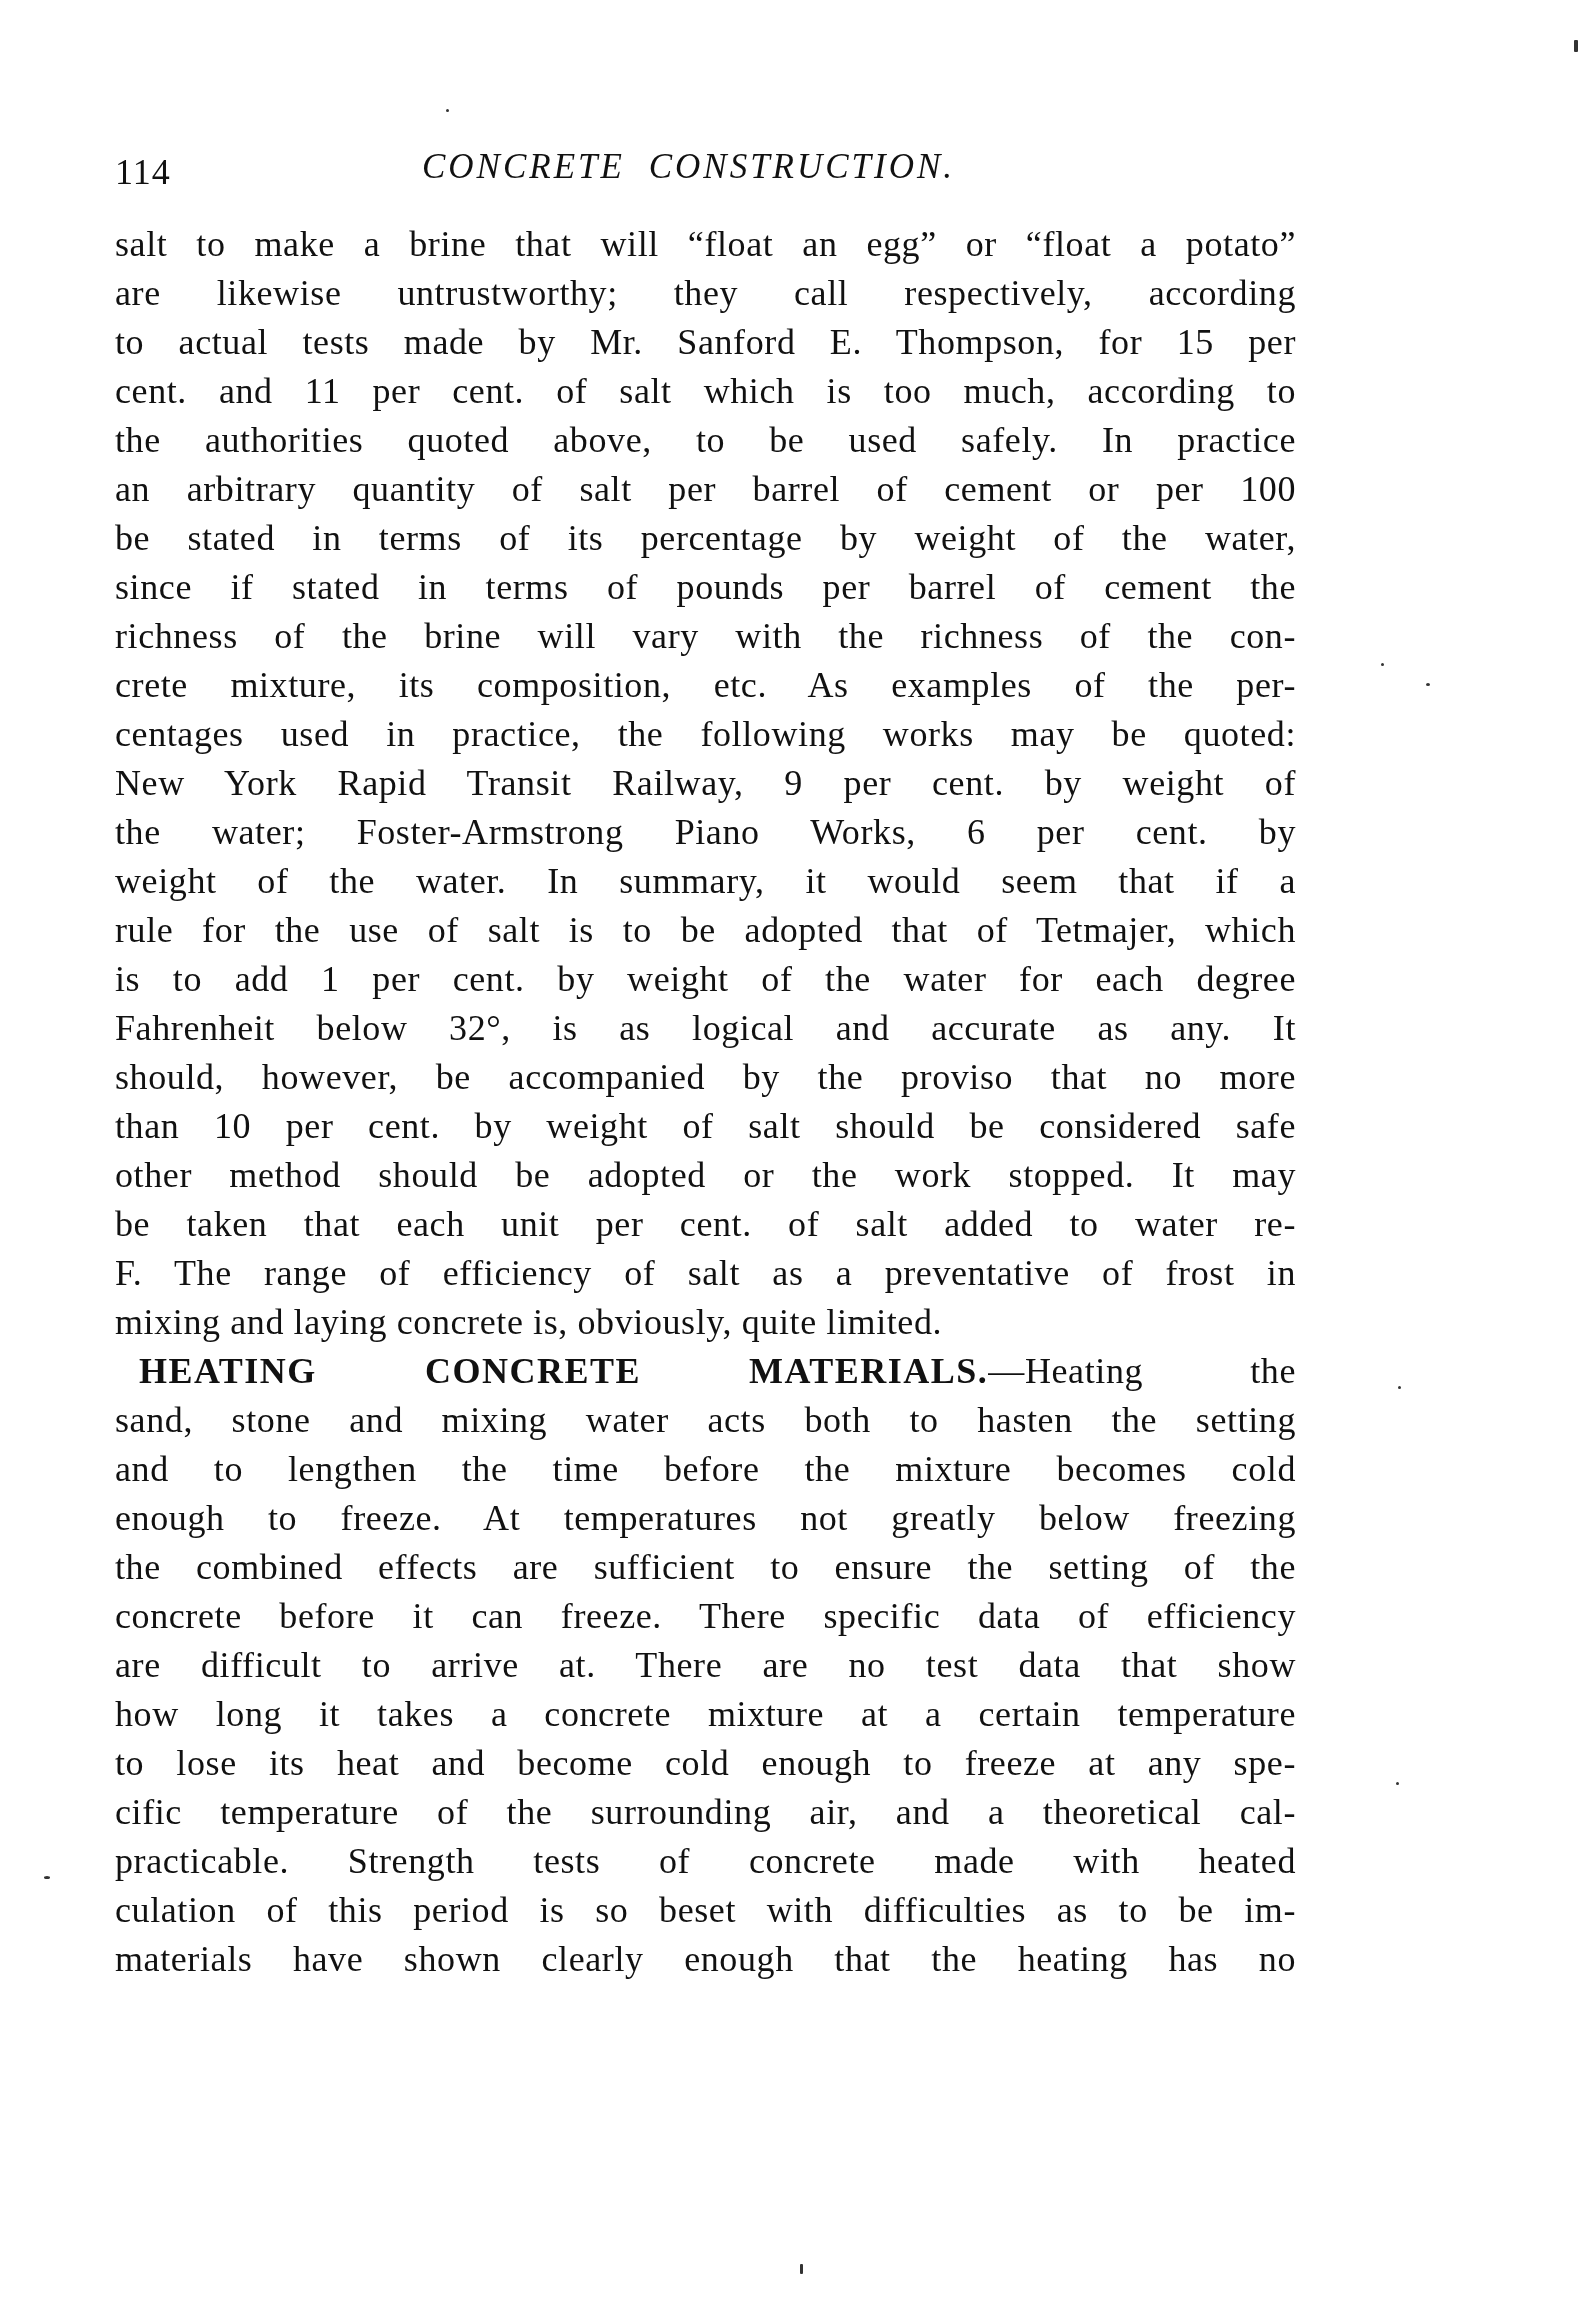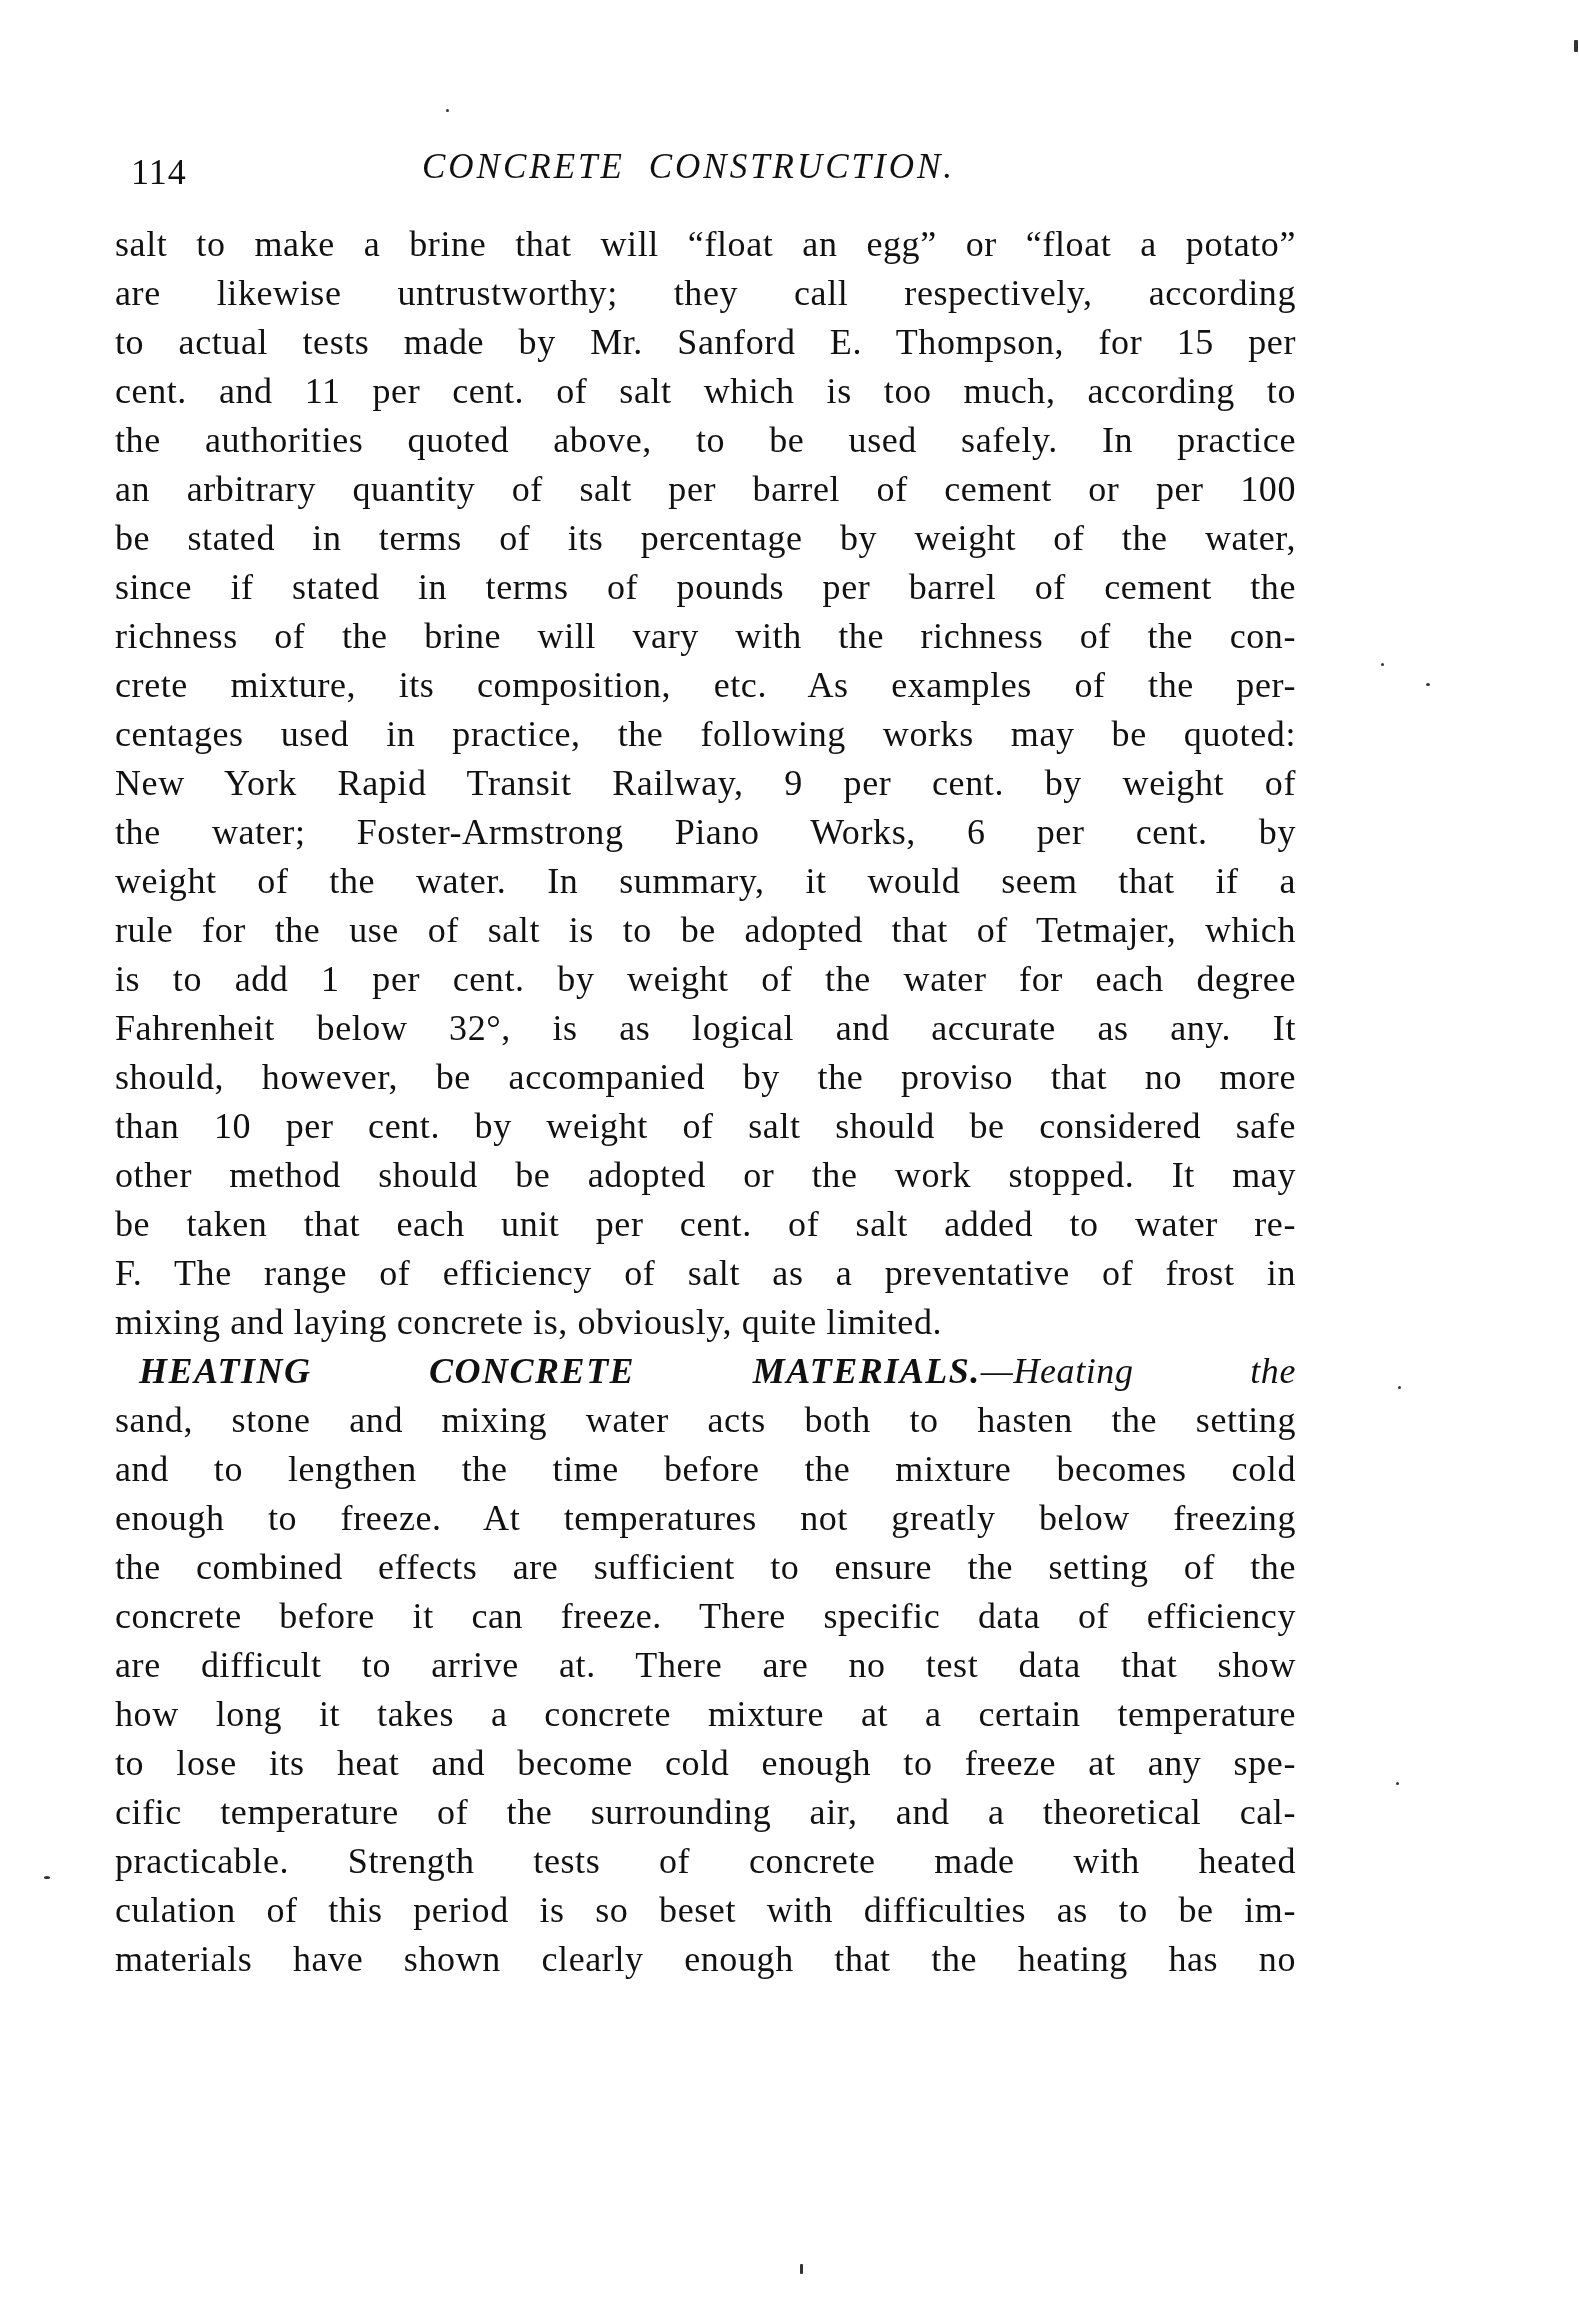--- a/index.html
+++ b/index.html
@@ -26,21 +26,20 @@
       top: 147px;
       width: 1181px;
       height: 50px;
     }
     .page-number {
       position: absolute;
       left: 0;
       top: 4px;
       font-size: 36px;
       letter-spacing: 1px;
-      margin-left: 16px;
     }
     .running-title {
       position: absolute;
       left: 307px;
       top: 0;
       font-size: 35px;
       font-style: italic;
       letter-spacing: 3px;
       word-spacing: 12px;
     }
@@ -59,21 +58,20 @@
       text-align: justify;
       text-align-last: justify;
       letter-spacing: 0.6px;
     }
     .line.last {
       text-align: right;
       text-align-last: left;
     }
     .line.indent {
       padding-left: 24px;
-      font-style: italic;
     }
     .heading-run {
       font-weight: bold;
       letter-spacing: 1.5px;
     }
     .speck {
       position: absolute;
       background: #333;
       border-radius: 50%;
     }

